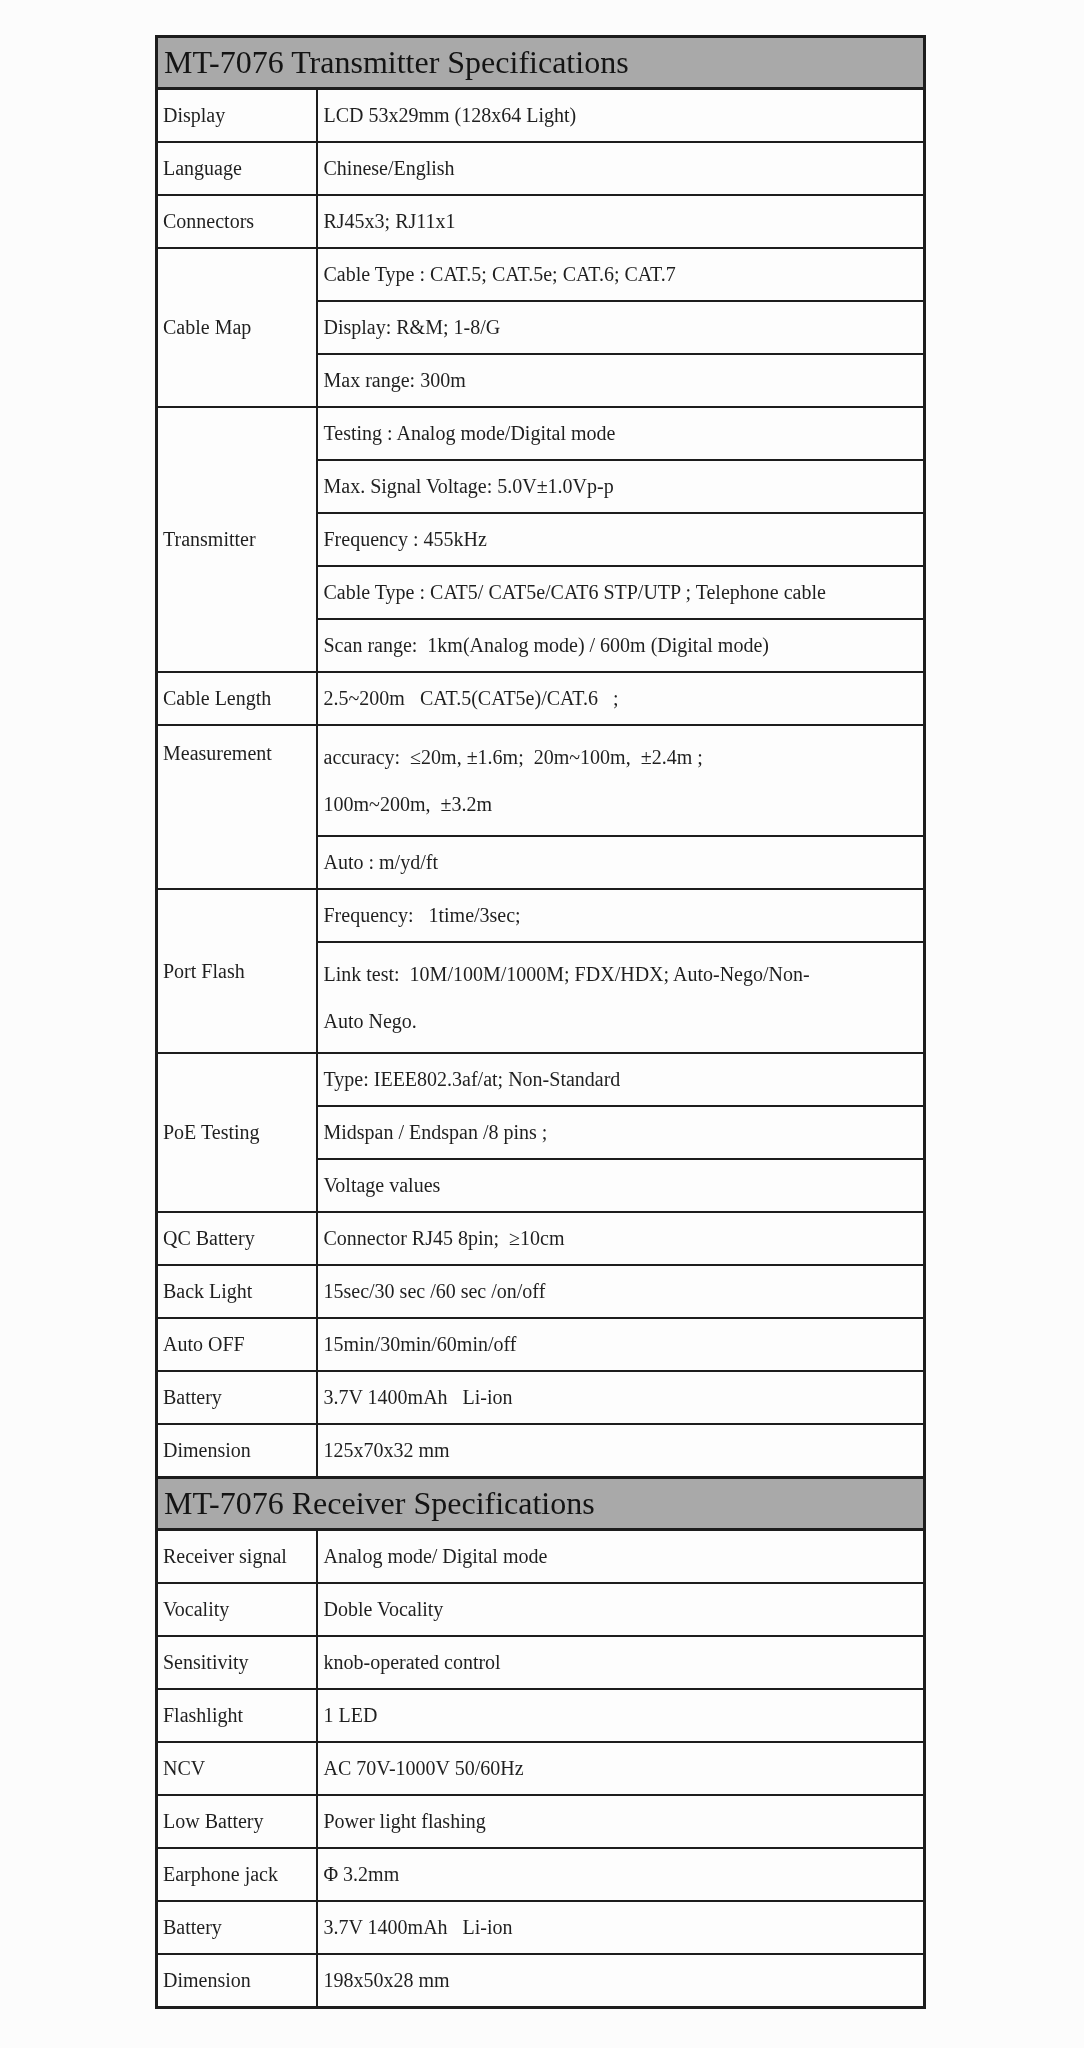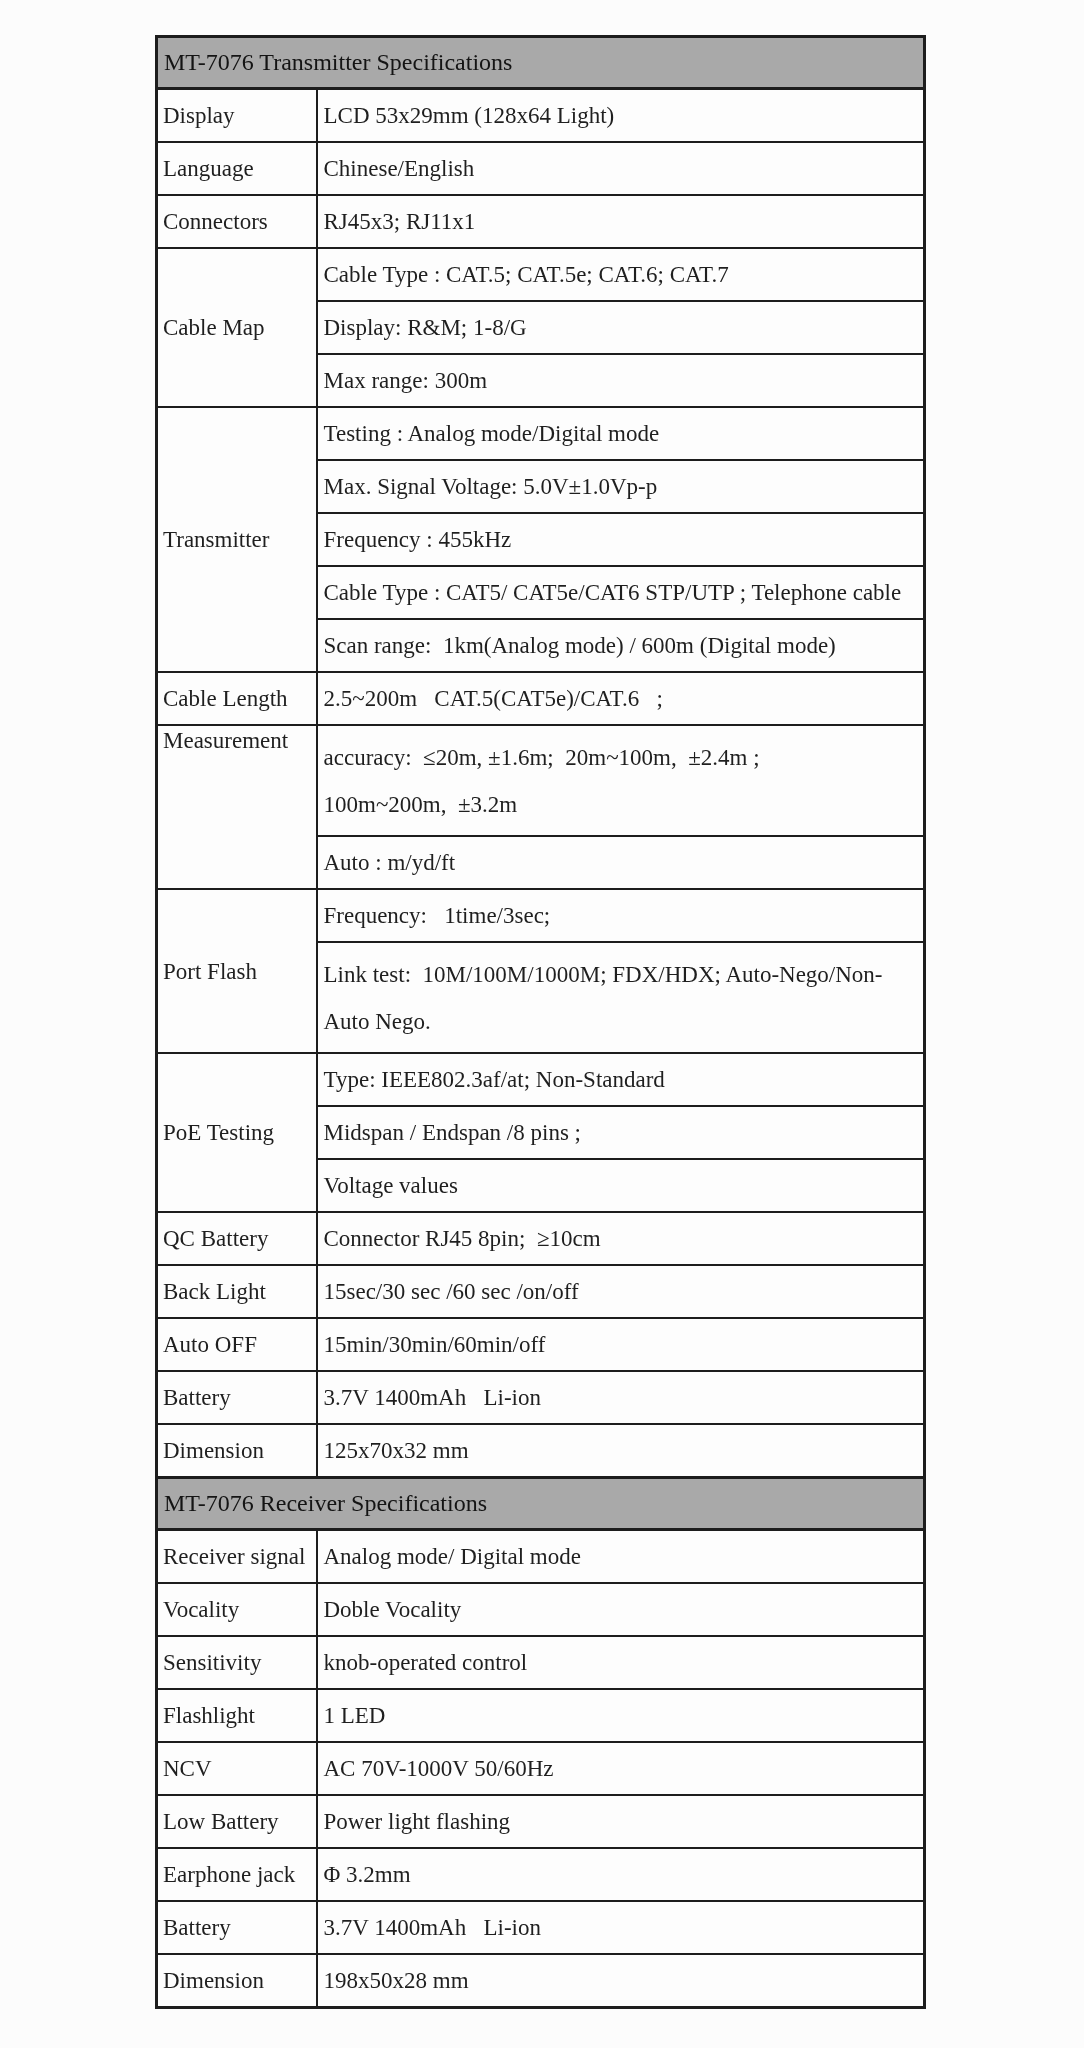--- a/index.html
+++ b/index.html
@@ -24,39 +24,39 @@
     border-collapse: collapse;
     table-layout: fixed;
     border: 3px solid #1d1d1d;
     background: #fdfdfd;
     color: #1f1f1f;
   }
   col.c-label { width: 160px; }
   col.c-value { width: 608px; }
   td {
     border: 2px solid #1d1d1d;
-    font-size: 23px;
+    font-size: 20px;
     vertical-align: middle;
     overflow: hidden;
   }
   tr.section-header td {
     background: #a9a9a9;
     color: #141414;
-    font-size: 24px;
+    font-size: 32px;
     padding: 11px 5px 11px 6px;
     line-height: 27px;
     border-bottom-width: 3px;
     border-top-width: 3px;
     margin-top: 40px;
   }
   td.label {
     padding: 12px 2px 12px 5px;
     line-height: 27px;
   }
-  td.label.top { vertical-align: top; padding-top: 1px; font-family: Liberation Serif, serif; }
+  td.label.top { vertical-align: top; padding-top: 14px; font-family: Liberation Serif, serif; }
   td.value {
     padding: 12px 4px 12px 6px;
     line-height: 27px;
     white-space: pre-wrap;
   }
   td.value.multiline {
     line-height: 47px;
     padding-top: 8px;
     padding-bottom: 7px;
   }

